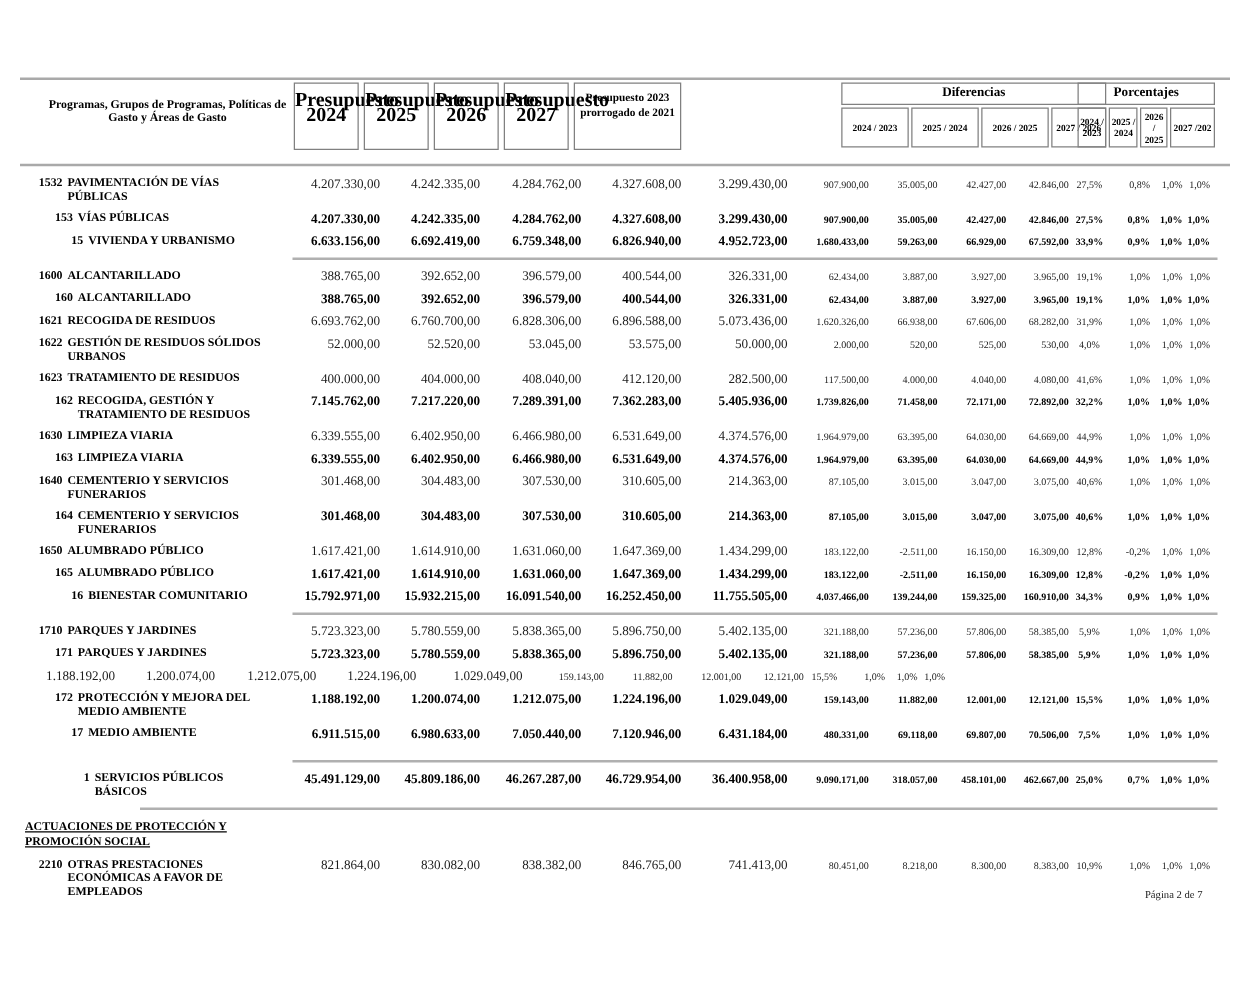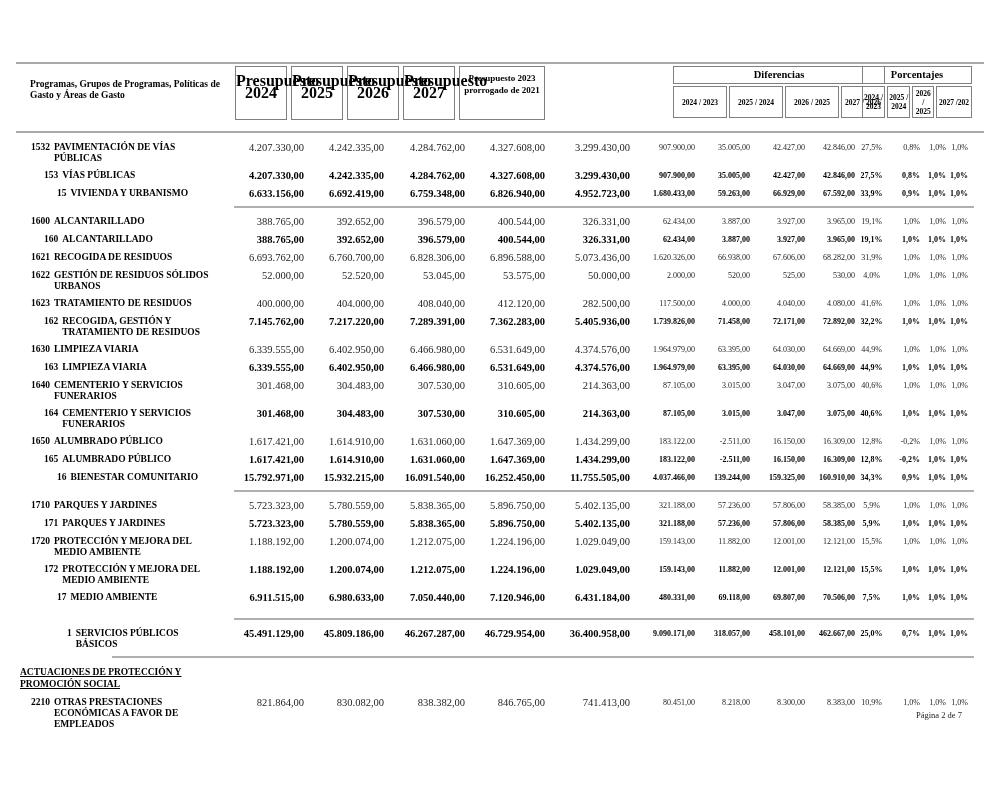--- a/index.html
+++ b/index.html
@@ -12,21 +12,21 @@
     overflow: hidden;
     box-sizing: border-box;
     padding: 0 16px;
   }
   .top-rule { margin-top: 62px; border-top: 2px solid #a9a9a9; }
 
   
   .hdr { position: relative; height: 64px; }
   .col-label {
     position: absolute; left: 14px; top: 15px; width: 208px;
-    font-size: 9.5px; font-weight: bold; line-height: 11px;
+    font-size: 9.5px; font-weight: bold; line-height: 11px; text-align: center;
   }
   .budget-boxes { position: absolute; left: 219px; top: 2px; display: flex; gap: 4px; }
   .budget-box {
     box-sizing: border-box;
     width: 52px; height: 54px;
     border: 1px solid #808080;
     font-size: 16px; font-weight: bold; text-align: center;
     padding-top: 8px; line-height: 12px;
   }
   .budget-box:last-child { width: 86px; font-size: 9px; padding-top: 6px; line-height: 11.5px; }
@@ -405,21 +405,20 @@
         <div class="c d d0">321.188,00</div>
         <div class="c d d1">57.236,00</div>
         <div class="c d d2">57.806,00</div>
         <div class="c d d3">58.385,00</div>
         <div class="c p p0">5,9%</div>
         <div class="c p p1">1,0%</div>
         <div class="c p p2">1,0%</div>
         <div class="c p p3">1,0%</div>
       </div>
       <div class="row">
-        <div class="lbl l4"><span class="code">1720</span><span class="nm">PROTECCIÓN Y MEJORA DEL MEDIO AMBIENTE</span></div>
         <div class="c v0">1.188.192,00</div>
         <div class="c v1">1.200.074,00</div>
         <div class="c v2">1.212.075,00</div>
         <div class="c v3">1.224.196,00</div>
         <div class="c v4">1.029.049,00</div>
         <div class="c d d0">159.143,00</div>
         <div class="c d d1">11.882,00</div>
         <div class="c d d2">12.001,00</div>
         <div class="c d d3">12.121,00</div>
         <div class="c p p0">15,5%</div>

